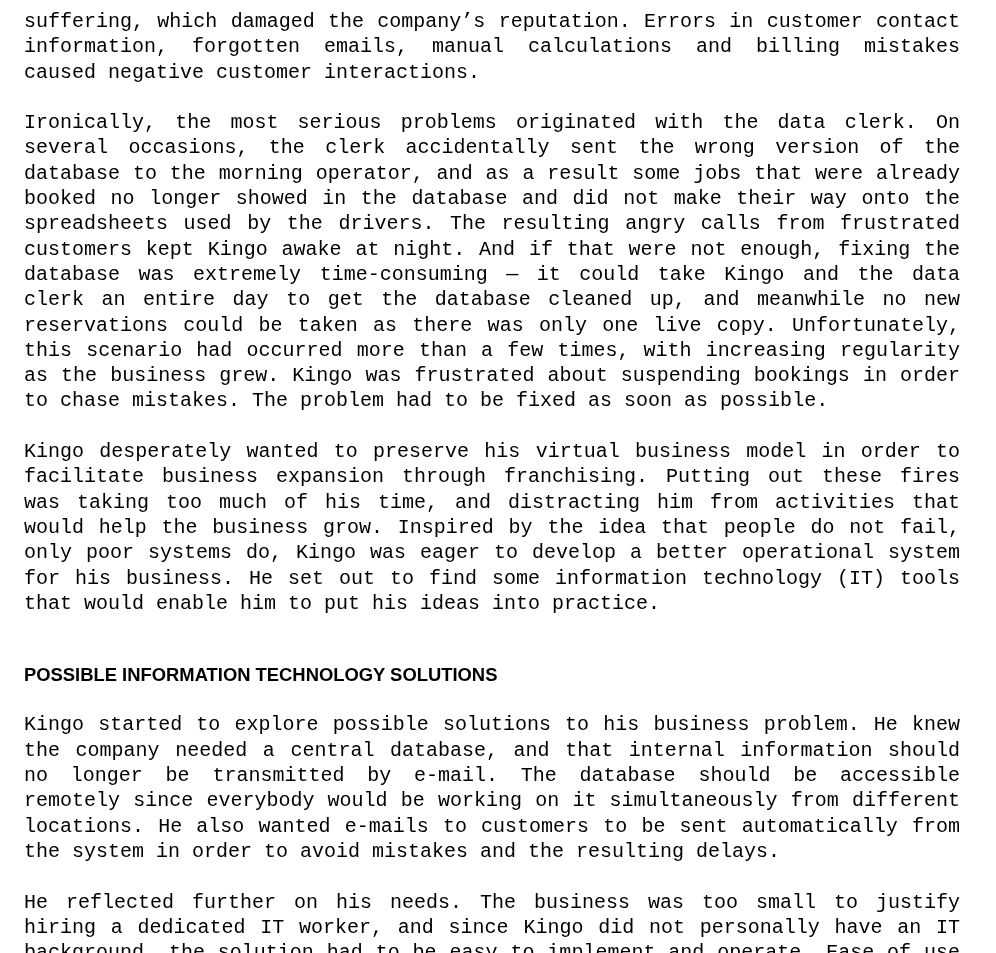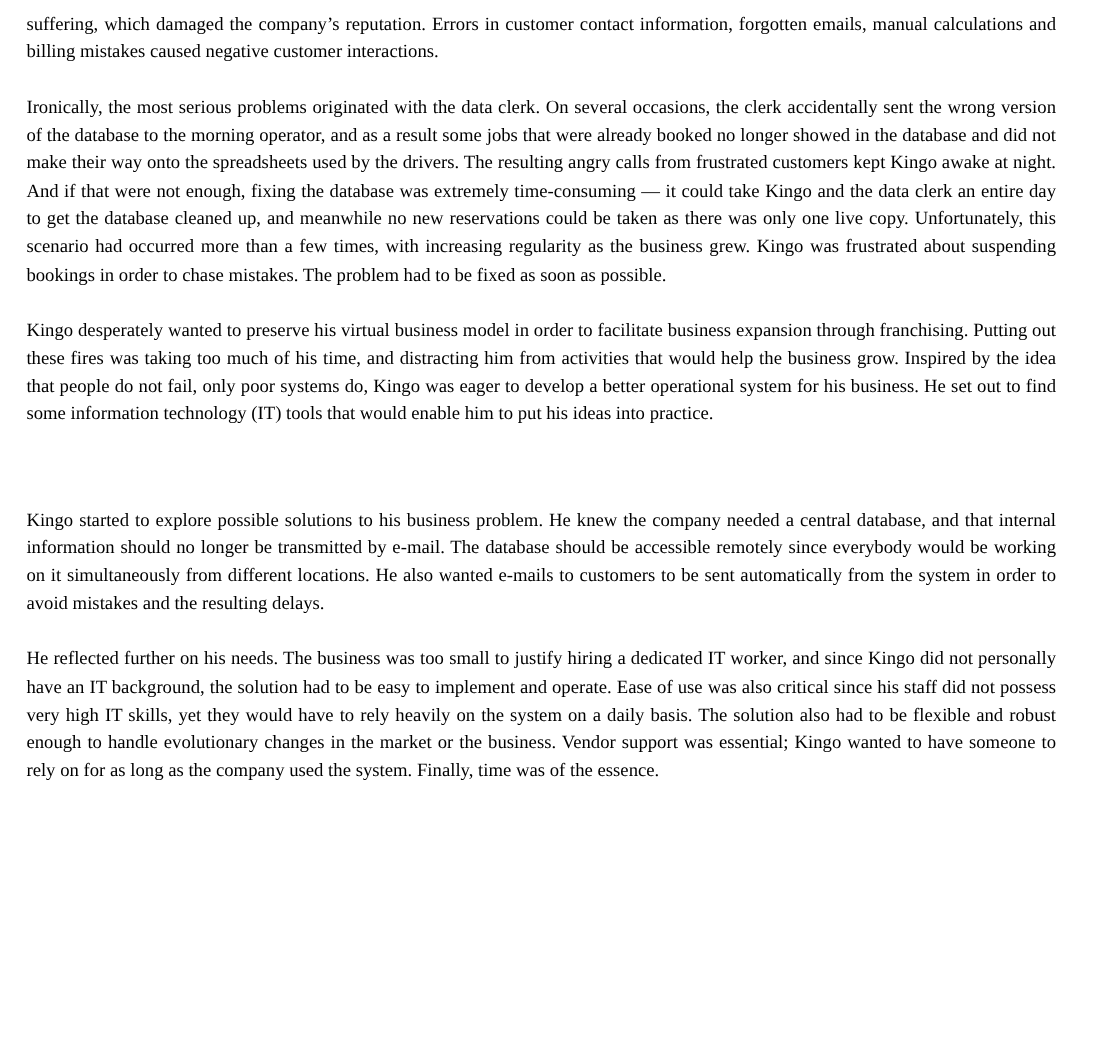--- a/index.html
+++ b/index.html
@@ -14,22 +14,22 @@
       position: relative;
     }
     .page {
       position: absolute;
       left: 24px;
       top: 9px;
       width: 936px;
       color: #000000;
     }
     .para {
-      font-family: Liberation Serif, serif;
-      font-size: 17px;
+      font-family: Liberation Mono, monospace;
+      font-size: 20px;
       line-height: 25.3px;
       text-align: justify;
       margin: 0;
       letter-spacing: 0;
     }
     .para.ragged {
       text-align: left;
     }
     .gap {
       height: 25.3px;
@@ -49,18 +49,19 @@
 </head>
 <body>
 
 <div class="page">
   <p class="para">suffering, which damaged the company’s reputation. Errors in customer contact information, forgotten emails, manual calculations and billing mistakes caused negative customer interactions.</p>
   <div class="gap"></div>
   <p class="para">Ironically, the most serious problems originated with the data clerk. On several occasions, the clerk accidentally sent the wrong version of the database to the morning operator, and as a result some jobs that were already booked no longer showed in the database and did not make their way onto the spreadsheets used by the drivers. The resulting angry calls from frustrated customers kept Kingo awake at night. And if that were not enough, fixing the database was extremely time-consuming — it could take Kingo and the data clerk an entire day to get the database cleaned up, and meanwhile no new reservations could be taken as there was only one live copy. Unfortunately, this scenario had occurred more than a few times, with increasing regularity as the business grew. Kingo was frustrated about suspending bookings in order to chase mistakes. The problem had to be fixed as soon as possible.</p>
   <div class="gap"></div>
   <p class="para">Kingo desperately wanted to preserve his virtual business model in order to facilitate business expansion through franchising. Putting out these fires was taking too much of his time, and distracting him from activities that would help the business grow. Inspired by the idea that people do not fail, only poor systems do, Kingo was eager to develop a better operational system for his business. He set out to find some information technology (IT) tools that would enable him to put his ideas into practice.</p>
   <div class="gap-lg"></div>
+  <h2 class="heading">POSSIBLE INFORMATION TECHNOLOGY SOLUTIONS</h2>
   <div class="gap"></div>
   <p class="para">Kingo started to explore possible solutions to his business problem. He knew the company needed a central database, and that internal information should no longer be transmitted by e-mail. The database should be accessible remotely since everybody would be working on it simultaneously from different locations. He also wanted e-mails to customers to be sent automatically from the system in order to avoid mistakes and the resulting delays.</p>
   <div class="gap"></div>
   <p class="para">He reflected further on his needs. The business was too small to justify hiring a dedicated IT worker, and since Kingo did not personally have an IT background, the solution had to be easy to implement and operate. Ease of use was also critical since his staff did not possess very high IT skills, yet they would have to rely heavily on the system on a daily basis. The solution also had to be flexible and robust enough to handle evolutionary changes in the market or the business. Vendor support was essential; Kingo wanted to have someone to rely on for as long as the company used the system. Finally, time was of the essence.</p>
   <div class="gap"></div>
 </div>
 
 </body></html>

